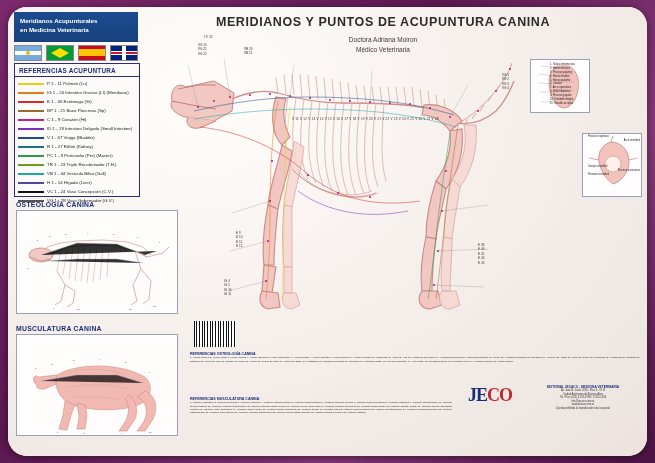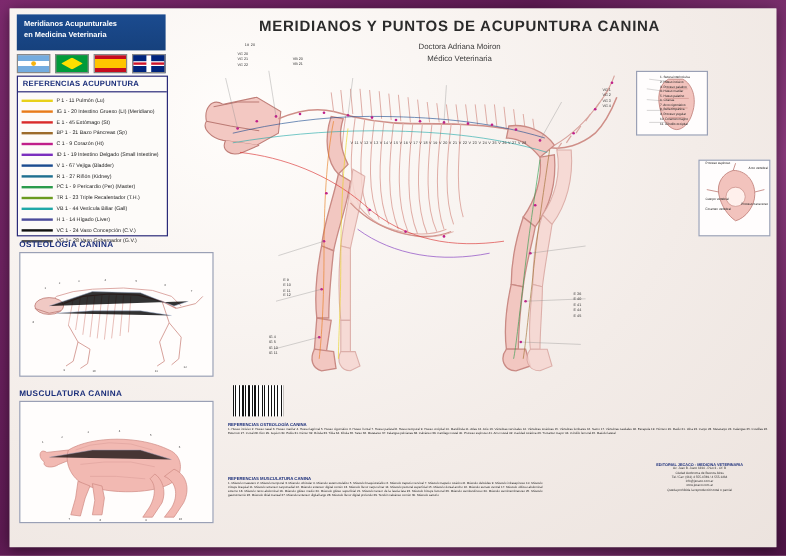--- a/index.html
+++ b/index.html
@@ -6,20 +6,21 @@
   body{
     width:655px;height:463px;overflow:hidden;
     font-family:"Liberation Sans", sans-serif;
     background:linear-gradient(135deg,#7d2a6e 0%,#5d1a52 40%,#8a3a7c 70%,#4e1445 100%);
   }
   .poster{
     position:absolute;left:8px;top:7px;width:639px;height:449px;
     background:#f6f1ee;
     box-shadow:0 2px 10px rgba(0,0,0,.5);
     overflow:hidden;
+    border-radius:19px;
   }
   .paper-tex{
     position:absolute;inset:0;
     background:
       radial-gradient(ellipse at 30% 20%, #fffdfb 0%, #f3ece8 60%, #ece3de 100%);
   }
   
   .title{
     position:absolute;left:160px;top:8px;width:430px;text-align:center;
     font-size:12.5px;font-weight:bold;letter-spacing:.6px;color:#2b2b2b;
@@ -506,20 +507,23 @@
 
   <div class="txtblock" style="left:182px;top:345px;width:450px;">
     <b>REFERENCIAS OSTEOLOGÍA CANINA</b>
     <div>1. Hueso incisivo  2. Hueso nasal  3. Hueso maxilar  4. Hueso lagrimal  5. Hueso cigomático  6. Hueso frontal  7. Hueso parietal  8. Hueso temporal  9. Hueso occipital  10. Mandíbula  11. Atlas  12. Axis  13. Vértebras cervicales  14. Vértebras torácicas  15. Vértebras lumbares  16. Sacro  17. Vértebras caudales  18. Escapula  19. Húmero  20. Radio  21. Ulna  22. Carpo  23. Metacarpo  24. Falanges  25. Costillas  26. Esternon  27. Coxal  28. Ilion  29. Isquion  30. Pubis  31. Fémur  32. Rótula  33. Tibia  34. Fibula  35. Tarso  36. Metatarso  37. Falanges pelvianas  38. Calcáneo  39. Cartílago costal  40. Proceso espinoso  41. Arco costal  42. Cavidad torácica  43. Trocanter mayor  44. Cóndilo femoral  45. Maéolo lateral</div>
   </div>
   <div class="txtblock" style="left:182px;top:390px;width:262px;">
     <b>REFERENCIAS MUSCULATURA CANINA</b>
     <div>1. Músculo masetero  2. Músculo temporal  3. Músculo orbicular  4. Músculo esternocefalico  5. Músculo braquiocefalico  6. Músculo trapecio cervical  7. Músculo trapecio torácico  8. Músculo deltoides  9. Músculo infraespinoso  10. Músculo tríceps braquial  11. Músculo extensor carporradial  12. Músculo extensor digital común  13. Músculo flexor carpo ulnar  14. Músculo pectoral superficial  15. Músculo dorsal ancho  16. Músculo serrato ventral  17. Músculo oblicuo abdominal externo  18. Músculo recto abdominal  19. Músculo glúteo medio  20. Músculo glúteo superficial  21. Músculo tensor de la fascia lata  22. Músculo bíceps femoral  23. Músculo semitendinoso  24. Músculo semimembranoso  25. Músculo gastrocnemio  26. Músculo tibial craneal  27. Músculo extensor digital largo  28. Músculo flexor digital profundo  29. Tendón calcáneo común  30. Músculo sartorio</div>
   </div>
 
+  <div class="logo">
+    <span class="word"><span>JE</span><span class="red">CO</span></span>
+  </div>
   <div class="pubinfo">
     <div class="ttl">EDITORIAL JECACO - MEDICINA VETERINARIA</div>
     <div>Av. Juan B. Justo 1234 - Piso 3 - Of. B</div>
     <div>Ciudad Autónoma de Buenos Aires</div>
     <div>Tel / Fax: (011) 4 555-6789 / 4 555-1234</div>
     <div>info@jecaco.com.ar</div>
     <div>www.jecaco.com.ar</div>
     <div>Queda prohibida la reproducción total o parcial</div>
   </div>
 </div>

